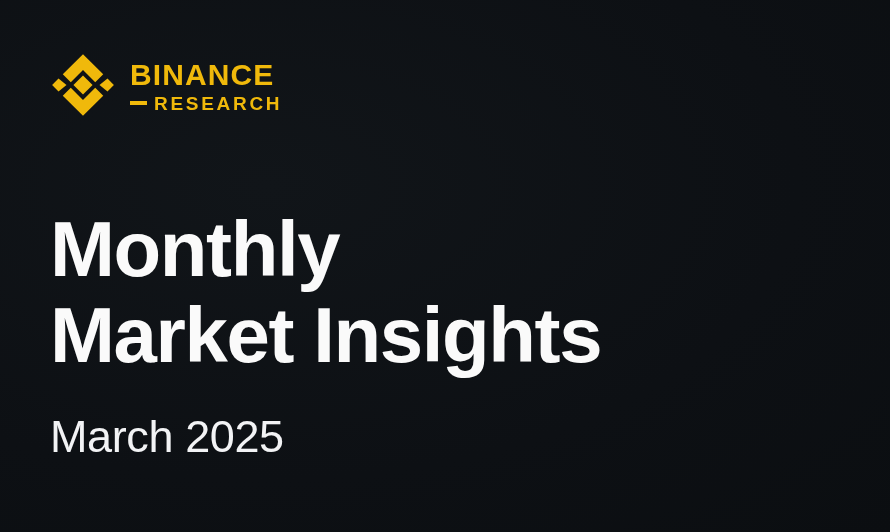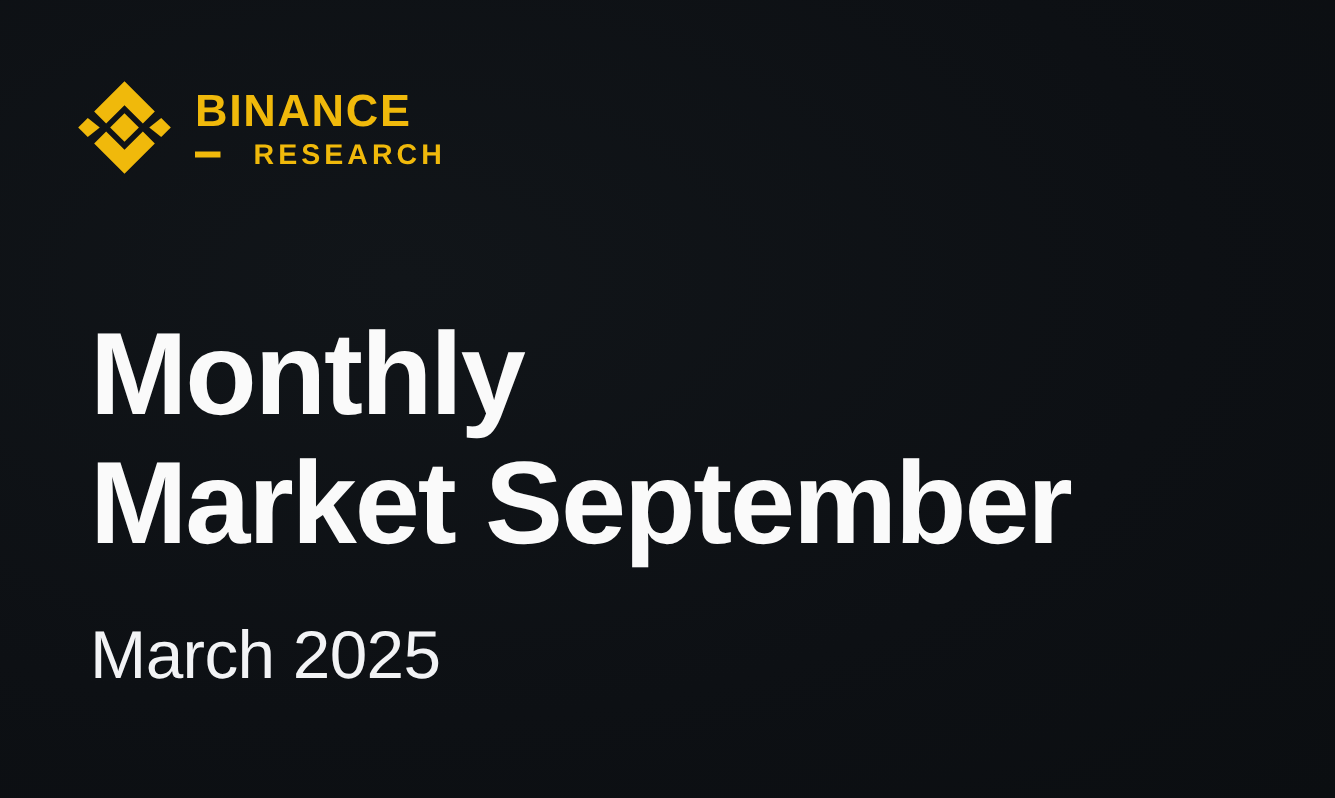--- a/index.html
+++ b/index.html
@@ -54,21 +54,21 @@
     font-size: 30px;
     font-weight: bold;
     line-height: 1;
     letter-spacing: 1.1px;
     white-space: nowrap;
   }
 
   .brand-sub {
     display: flex;
     align-items: center;
-    gap: 22px;
+    gap: 7px;
     color: #f0b90b;
     font-family: "Liberation Sans", sans-serif;
     font-size: 19px;
     font-weight: bold;
     line-height: 1;
     letter-spacing: 2.7px;
     white-space: nowrap;
   }
 
   .brand-dash {
@@ -79,21 +79,20 @@
     flex: 0 0 auto;
     margin-bottom: 1px;
   }
 
   
   .title-block {
     position: absolute;
     left: 50px;
     top: 206px;
     width: 800px;
-    margin-left: 10px;
   }
 
   .title-line {
     color: #fafafa;
     font-family: "Liberation Sans", sans-serif;
     font-size: 78px;
     font-weight: bold;
     line-height: 86px;
     letter-spacing: -1.4px;
     white-space: nowrap;
@@ -135,17 +134,17 @@
       <div class="brand-sub">
         <span class="brand-dash"></span>
         <span>RESEARCH</span>
       </div>
     </div>
 
   </div>
 
   <div class="title-block">
     <div class="title-line">Monthly</div>
-    <div class="title-line">Market September</div>
+    <div class="title-line">Market Insights</div>
     <div class="subtitle">March 2025</div>
   </div>
 
 </div>
 
 </body></html>

